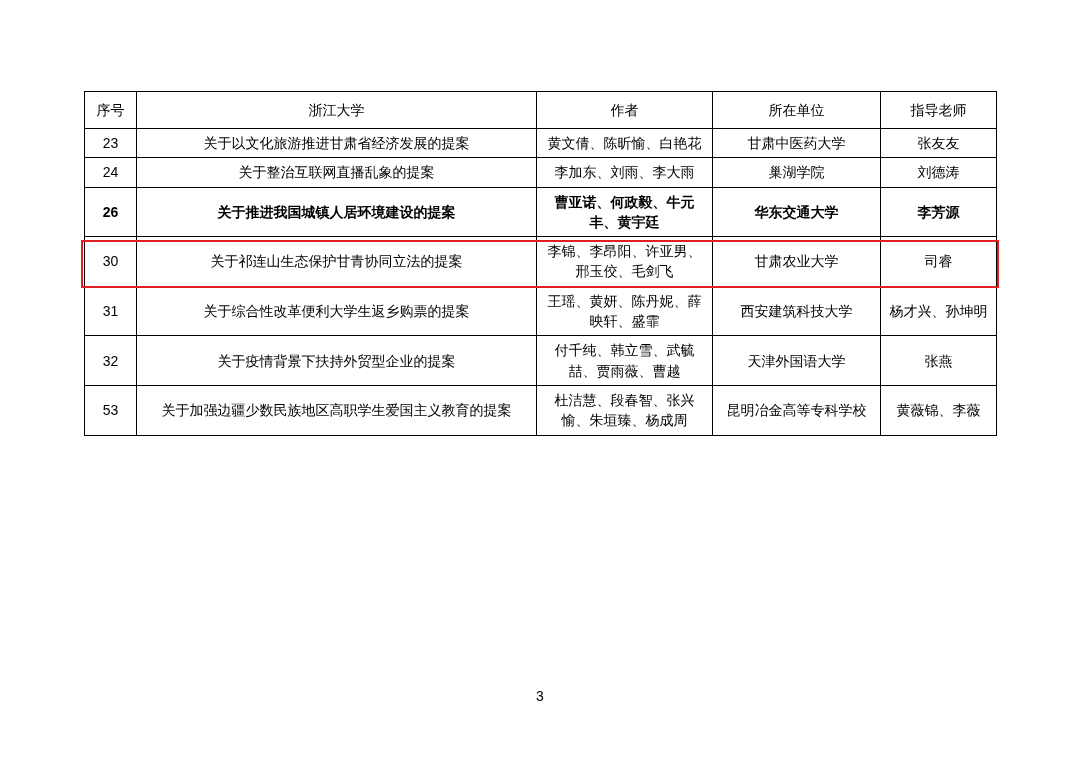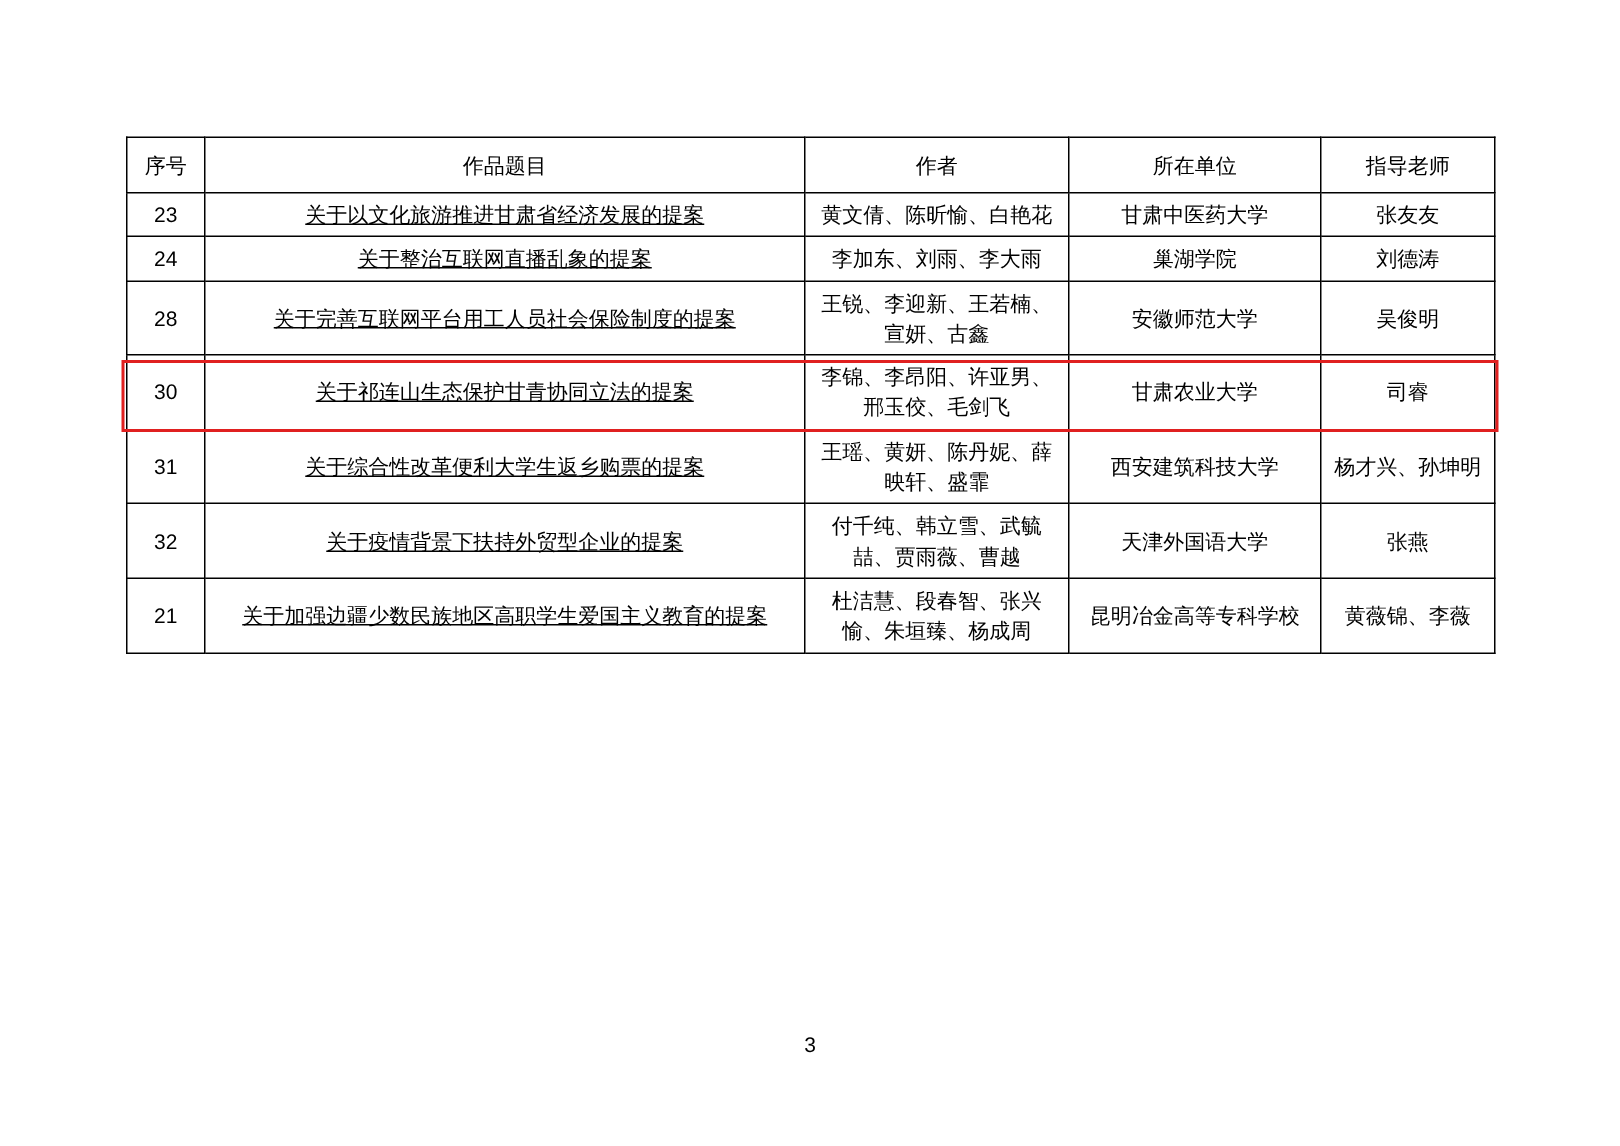--- a/index.html
+++ b/index.html
@@ -49,21 +49,20 @@
     font-size: 15px;
   }
   .col-no { width: 52px; }
   .col-title { width: 400px; }
   .col-authors { width: 176px; }
   .col-org { width: 168px; }
   .col-teacher { width: 116px; }
   td.c-title {
     text-align: left;
     padding-left: 12px;
-    text-decoration: underline;
   }
   td.c-no { font-size: 15px; }
   tr.highlight-row td {
     font-weight: bold;
   }
   .highlight-box {
     position: absolute;
     left: 81px;
     top: 240px;
     width: 918px;
@@ -92,47 +91,47 @@
       <colgroup>
         <col class="col-no">
         <col class="col-title">
         <col class="col-authors">
         <col class="col-org">
         <col class="col-teacher">
       </colgroup>
       <thead>
         <tr>
           <th>序号</th>
-          <th>作品题目</th>
+          <th>浙江大学</th>
           <th>作者</th>
           <th>所在单位</th>
           <th>指导老师</th>
         </tr>
       </thead>
       <tbody>
         <tr>
           <td class="c-no">23</td>
           <td class="c-title">关于以文化旅游推进甘肃省经济发展的提案</td>
           <td>黄文倩、陈昕愉、白艳花</td>
           <td>甘肃中医药大学</td>
           <td>张友友</td>
         </tr>
         <tr>
           <td class="c-no">24</td>
           <td class="c-title">关于整治互联网直播乱象的提案</td>
           <td>李加东、刘雨、李大雨</td>
           <td>巢湖学院</td>
           <td>刘德涛</td>
         </tr>
-        <tr>
-          <td class="c-no">28</td>
-          <td class="c-title">关于完善互联网平台用工人员社会保险制度的提案</td>
-          <td>王锐、李迎新、王若楠、宣妍、古鑫</td>
-          <td>安徽师范大学</td>
-          <td>吴俊明</td>
+        <tr class="highlight-row">
+          <td class="c-no">26</td>
+          <td class="c-title">关于推进我国城镇人居环境建设的提案</td>
+          <td>曹亚诺、何政毅、牛元丰、黄宇廷</td>
+          <td>华东交通大学</td>
+          <td>李芳源</td>
         </tr>
         <tr>
           <td class="c-no">30</td>
           <td class="c-title">关于祁连山生态保护甘青协同立法的提案</td>
           <td>李锦、李昂阳、许亚男、邢玉佼、毛剑飞</td>
           <td>甘肃农业大学</td>
           <td>司睿</td>
         </tr>
         <tr>
           <td class="c-no">31</td>
@@ -142,21 +141,21 @@
           <td>杨才兴、孙坤明</td>
         </tr>
         <tr>
           <td class="c-no">32</td>
           <td class="c-title">关于疫情背景下扶持外贸型企业的提案</td>
           <td>付千纯、韩立雪、武毓喆、贾雨薇、曹越</td>
           <td>天津外国语大学</td>
           <td>张燕</td>
         </tr>
         <tr>
-          <td class="c-no">21</td>
+          <td class="c-no">53</td>
           <td class="c-title">关于加强边疆少数民族地区高职学生爱国主义教育的提案</td>
           <td>杜洁慧、段春智、张兴愉、朱垣臻、杨成周</td>
           <td>昆明冶金高等专科学校</td>
           <td>黄薇锦、李薇</td>
         </tr>
       </tbody>
     </table>
   </div>
 
   <div class="highlight-box"></div>

